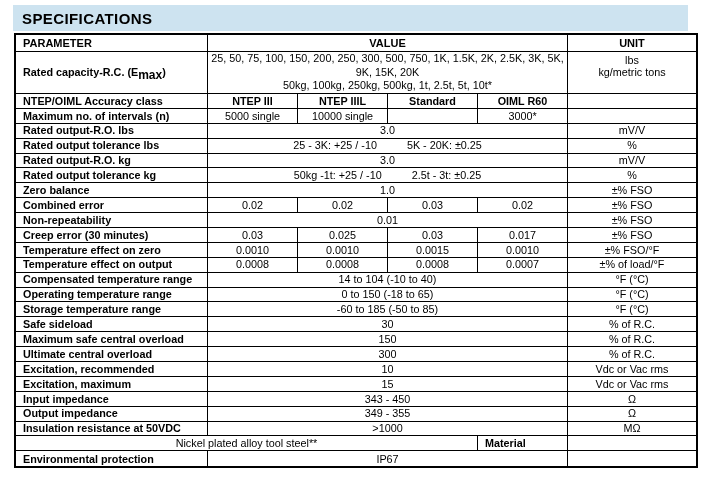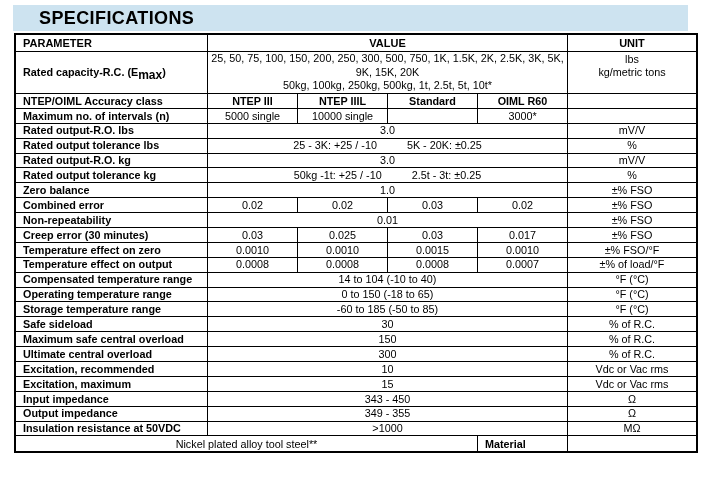--- a/index.html
+++ b/index.html
@@ -12,22 +12,22 @@
   }
   .page { position: relative; width: 724px; height: 489px; }
 
   .band {
     position: absolute; left: 13px; top: 5px;
     width: 675px; height: 26px;
     background: #cde3f0;
     display: flex; align-items: center;
   }
   .band .title {
-    font-weight: bold; font-size: 18px; letter-spacing: 0.4px;
-    padding-left: 26px; color: #000;
+    font-weight: bold; font-size: 15px; letter-spacing: 0.4px;
+    padding-left: 9px; color: #000;
   }
 
   .spec-table {
     position: absolute; left: 14px; top: 33px;
     width: 684px;
     border: 2px solid #000;
     box-sizing: border-box;
     background: #fff;
   }
   .row {
@@ -59,21 +59,21 @@
 
   sub { font-size: 12px; line-height: 0; }
 
   .split { gap: 30px; }
 
   .lines { flex-direction: column; justify-content: center; }
   .lines div { line-height: 13.5px; }
 
   .unit-lines {
     flex-direction: column;
-    justify-content: flex-end;
+    justify-content: center;
     padding: 2px 0 15px 0;
   }
 </style>
 </head>
 <body>
 
 <div class="page">
   <div class="band" style="background: rgb(205, 227, 240);">
     <span class="title">SPECIFICATIONS</span>
   </div>
@@ -289,14 +289,21 @@
         <div class="cell value" style="grid-column: span 4;">&gt;1000</div>
         <div class="cell unit">MΩ</div>
       </div>
       <div class="row r-normal">
         <div class="cell value" style="grid-column: span 4;">Nickel plated alloy tool steel**</div>
         <div class="cell param">
           <span>Material</span>
         </div>
         <div class="cell unit"></div>
       </div>
+      <div class="row r-normal">
+        <div class="cell param">
+          <span>Environmental protection</span>
+        </div>
+        <div class="cell value" style="grid-column: span 4;">IP67</div>
+        <div class="cell unit"></div>
+      </div>
     </div>
 </div>
 
 </body></html>

